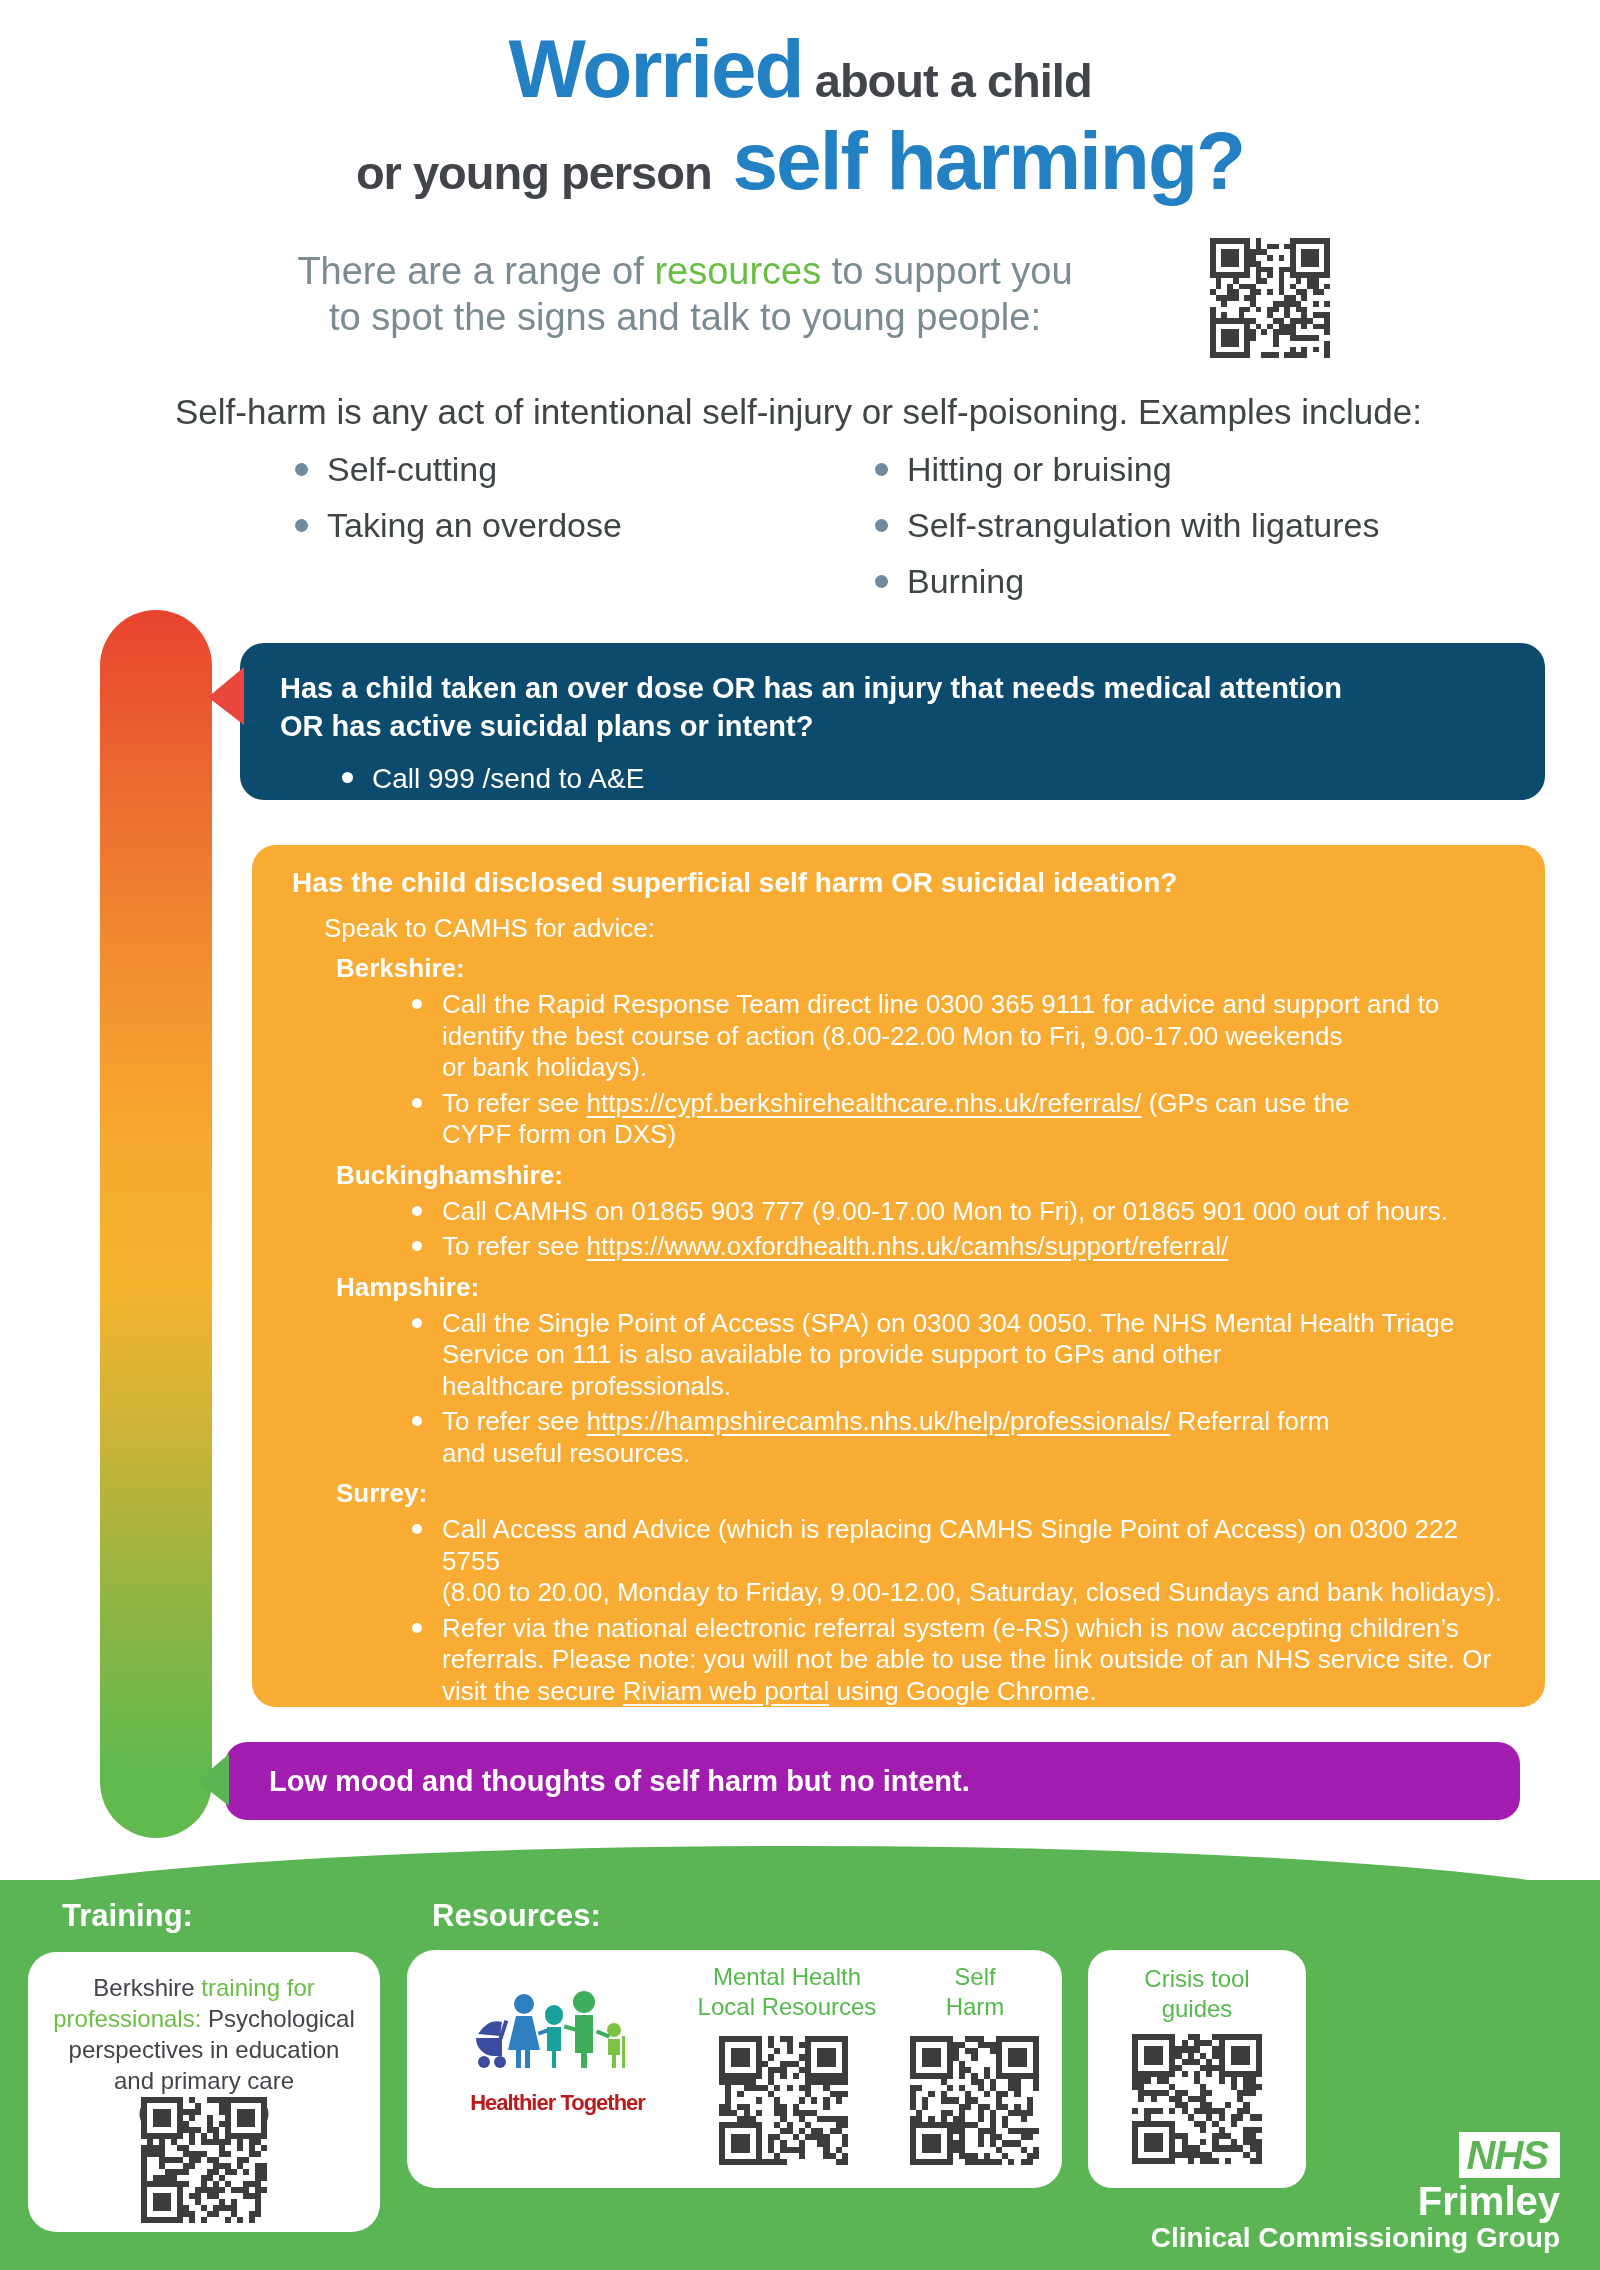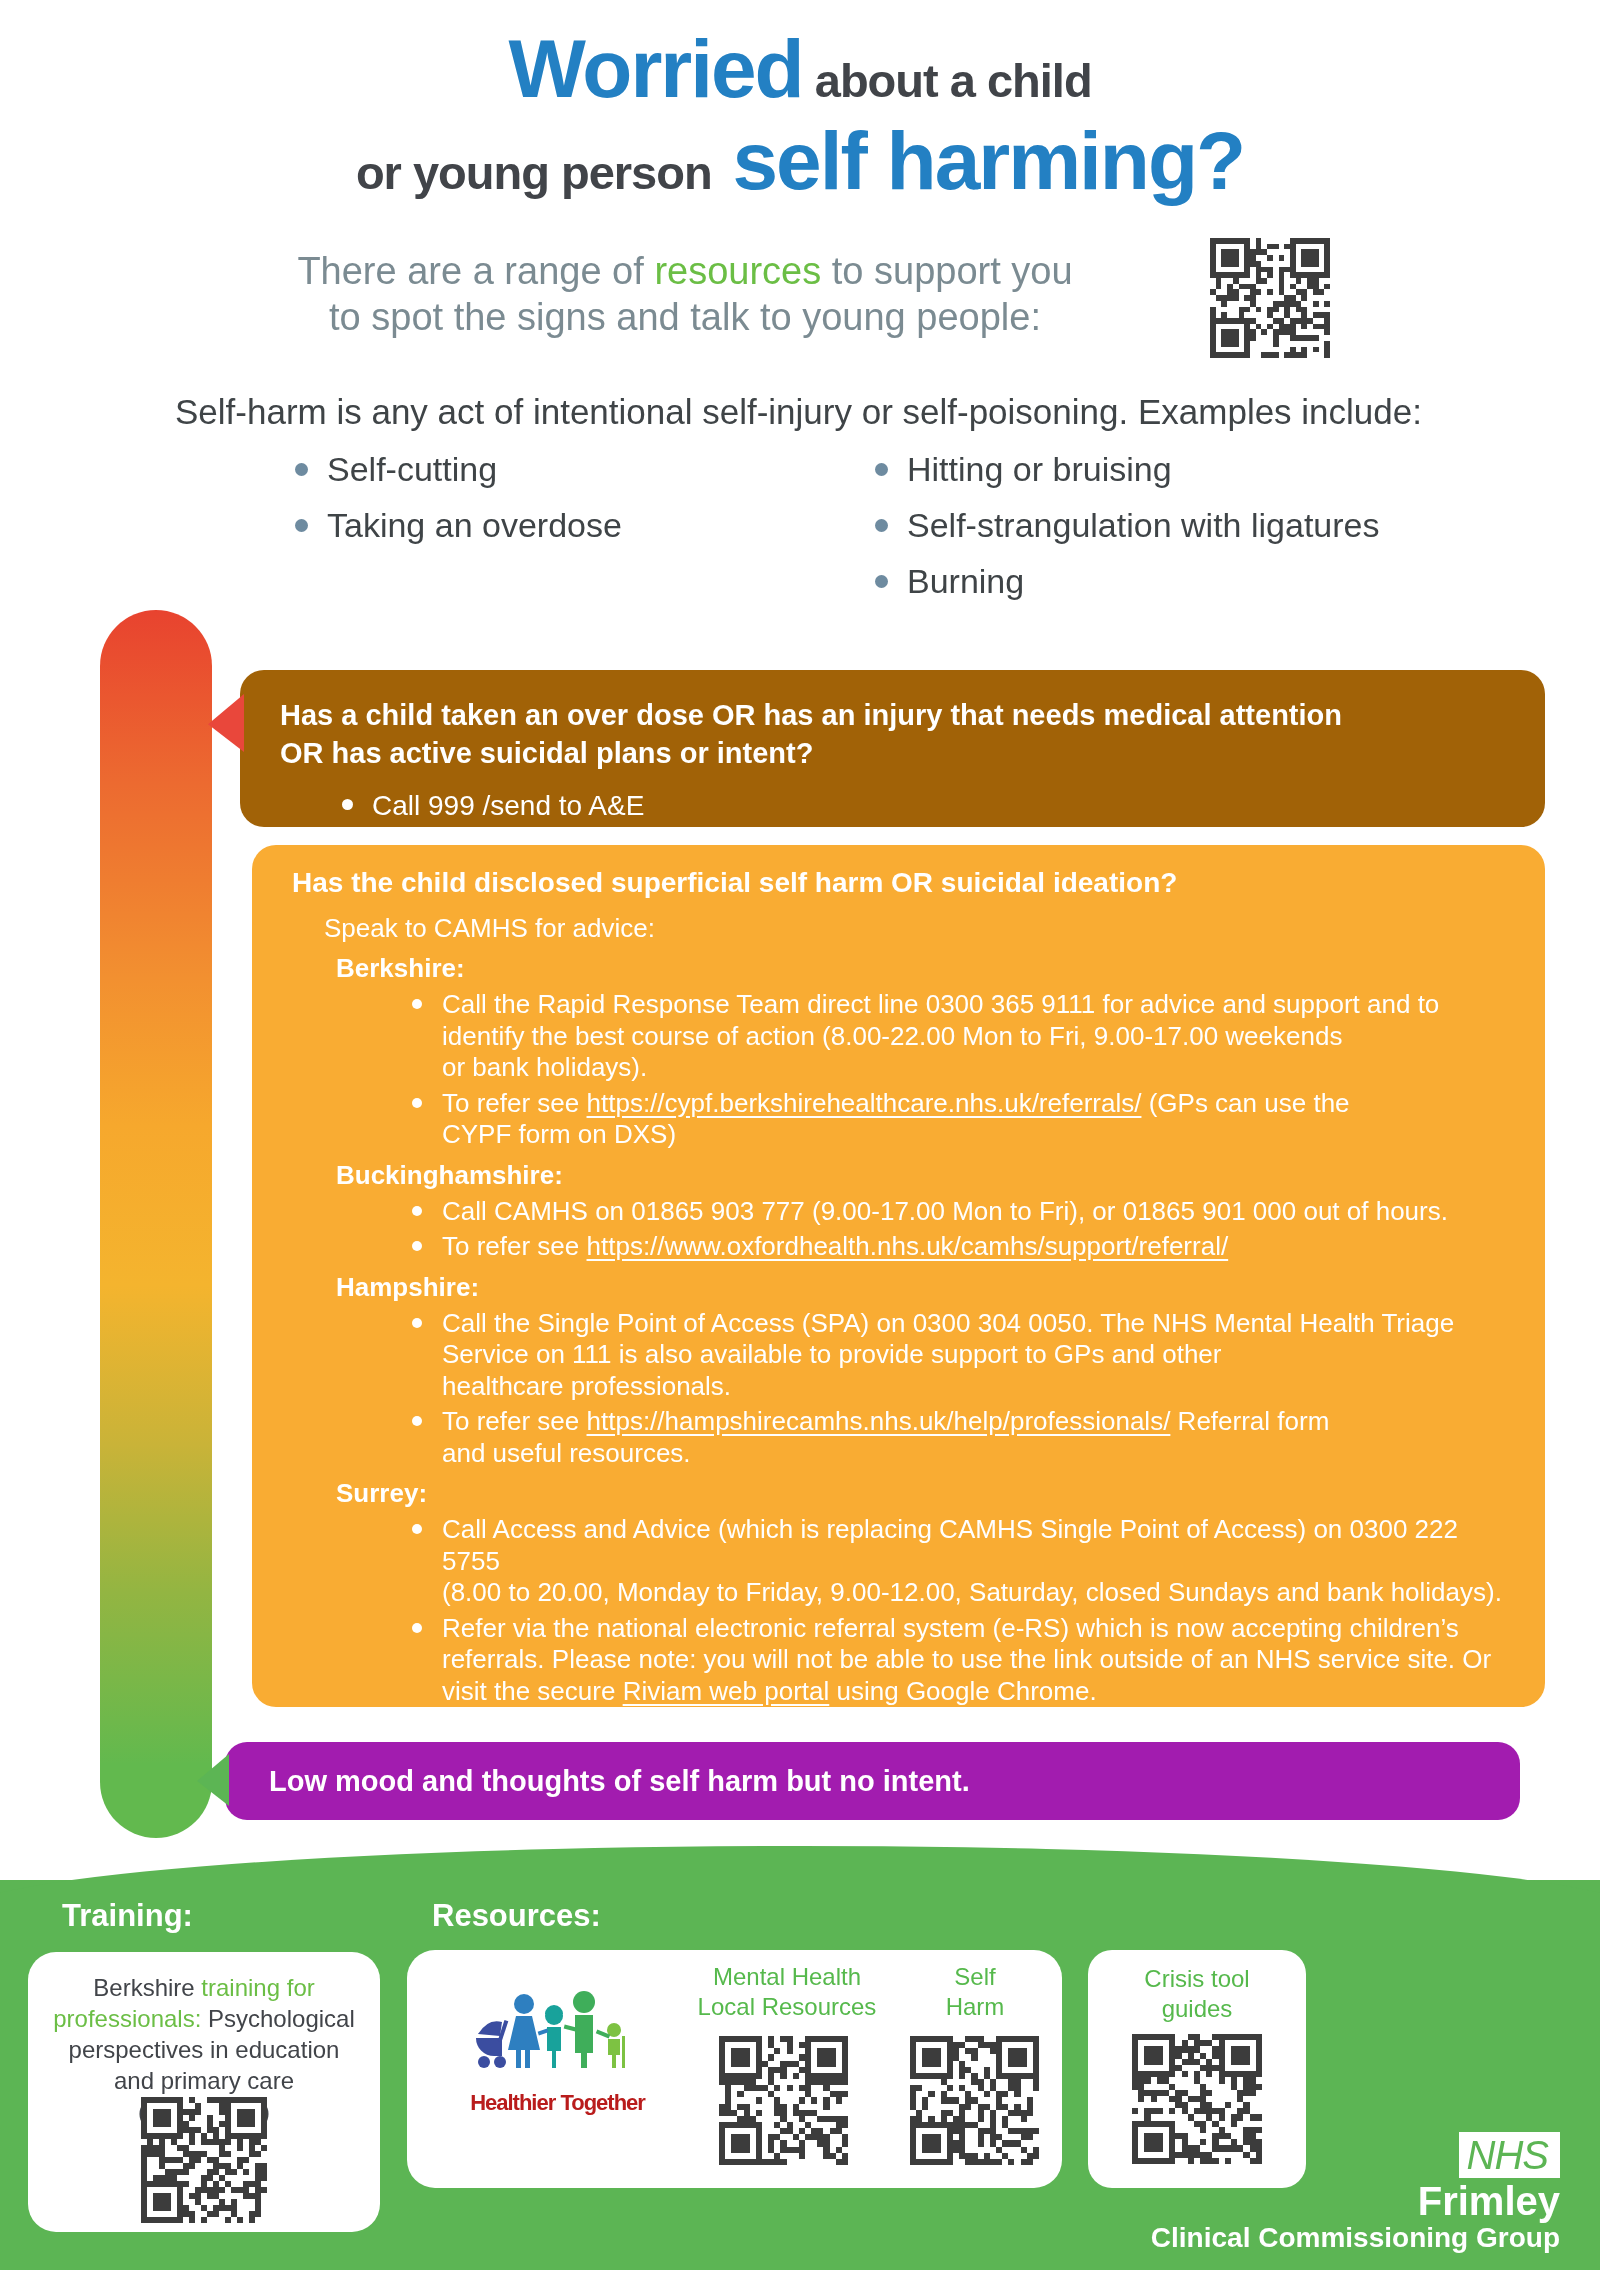--- a/index.html
+++ b/index.html
@@ -29,21 +29,21 @@
   .ex::before{content:'';position:absolute;left:0;top:11px;width:13px;height:13px;border-radius:50%;background:#6e8ba0;}
 
   
   .bar{position:absolute;left:100px;top:610px;width:112px;height:1228px;border-radius:58px;
        background:linear-gradient(180deg,#e8432f 0%,#ec6a30 14%,#f29030 30%,#f6a82d 42%,#f4b42e 55%,#c9b338 68%,#93b542 80%,#62b94e 94%);}
 
   
   .box{position:absolute;color:#ffffff;}
   .tail{position:absolute;left:-32px;width:36px;height:58px;clip-path:polygon(100% 0,0 52%,100% 100%);}
 
-  .red-box{left:240px;top:670px;width:1305px;height:157px;border-radius:24px;background:#a16207;padding:26px 40px;box-sizing:border-box;}
+  .red-box{left:240px;top:643px;width:1305px;height:157px;border-radius:24px;background:#0c4a6e;padding:26px 40px;box-sizing:border-box;}
   .red-box .tail{background:#e9473b;top:24px;}
   .red-box .h{font-weight:bold;font-size:29px;line-height:38px;white-space:pre-line;}
   .wbullet{position:relative;padding-left:30px;font-size:28px;line-height:36px;white-space:pre-line;}
   .wbullet::before{content:'';position:absolute;left:0;top:11px;width:11px;height:11px;border-radius:50%;background:#ffffff;}
   .red-box .wbullet{margin-top:16px;margin-left:62px;}
 
   .amber-box{left:252px;top:845px;width:1293px;height:862px;border-radius:24px;background:#f9ac33;padding:20px 40px;box-sizing:border-box;overflow:hidden;}
   .amber-box .tail{background:#f9ac33;top:22px;}
   .amber-box .h{font-weight:bold;font-size:28px;line-height:36px;margin-bottom:12px;}
   .amber-box .intro{font-size:26px;line-height:31px;margin-left:32px;margin-bottom:9px;}
@@ -76,21 +76,21 @@
   .res-label.l1{left:290px;width:180px;}
   .res-label.l2{left:488px;width:160px;}
   .res-qr1{position:absolute;left:312px;top:86px;width:129px;height:129px;}
   .res-qr2{position:absolute;left:503px;top:86px;width:129px;height:129px;}
 
   .crisis-card{left:1088px;top:70px;width:218px;height:238px;border-radius:24px;}
   .crisis-label{position:absolute;top:14px;left:0;width:100%;text-align:center;color:#56b94c;font-size:24px;line-height:30px;white-space:pre-line;}
   .crisis-qr{position:absolute;left:44px;top:84px;width:130px;height:130px;}
 
   .nhs-block{position:absolute;right:40px;top:252px;text-align:right;color:#ffffff;}
-  .nhs-rect{display:inline-block;background:#ffffff;color:#5cb554;font-weight:normal;font-style:italic;
+  .nhs-rect{display:inline-block;background:#ffffff;color:#5cb554;font-weight:bold;font-style:italic;
             font-size:40px;line-height:46px;padding:0 12px 0 8px;letter-spacing:-1px;}
   .nhs-org{font-weight:bold;font-size:40px;line-height:42px;margin-top:2px;}
   .nhs-sub{font-weight:bold;font-size:28px;line-height:32px;}
 </style>
 </head>
 <body>
 
 <div class="page">
 
   <div class="title">

